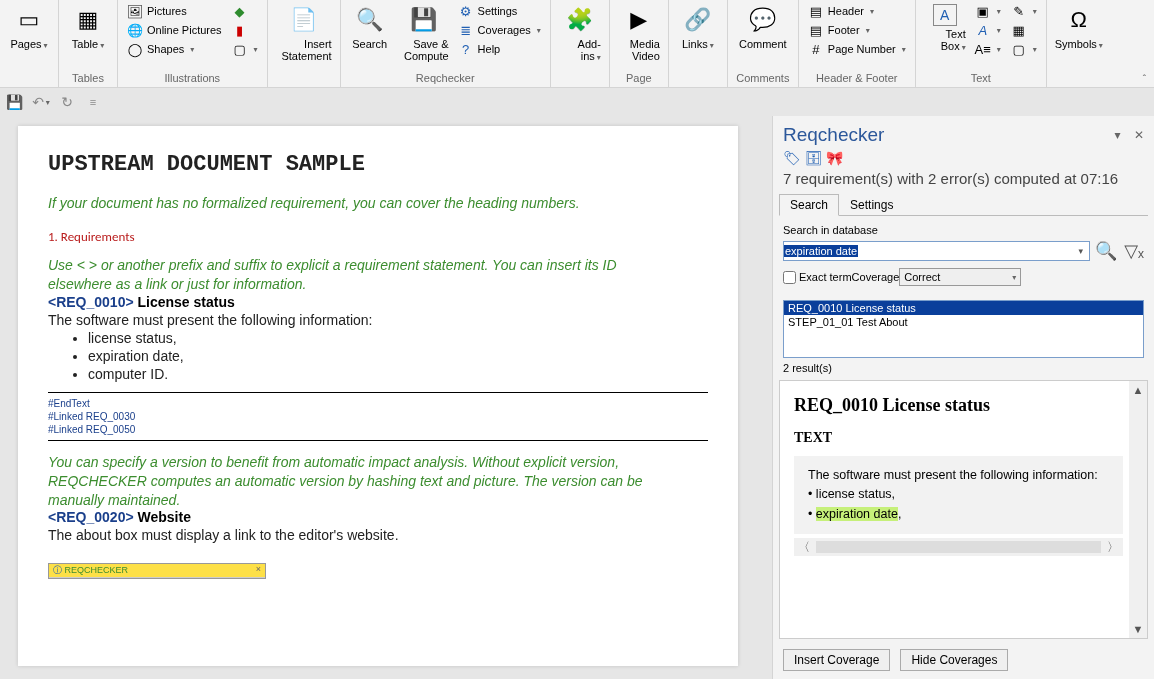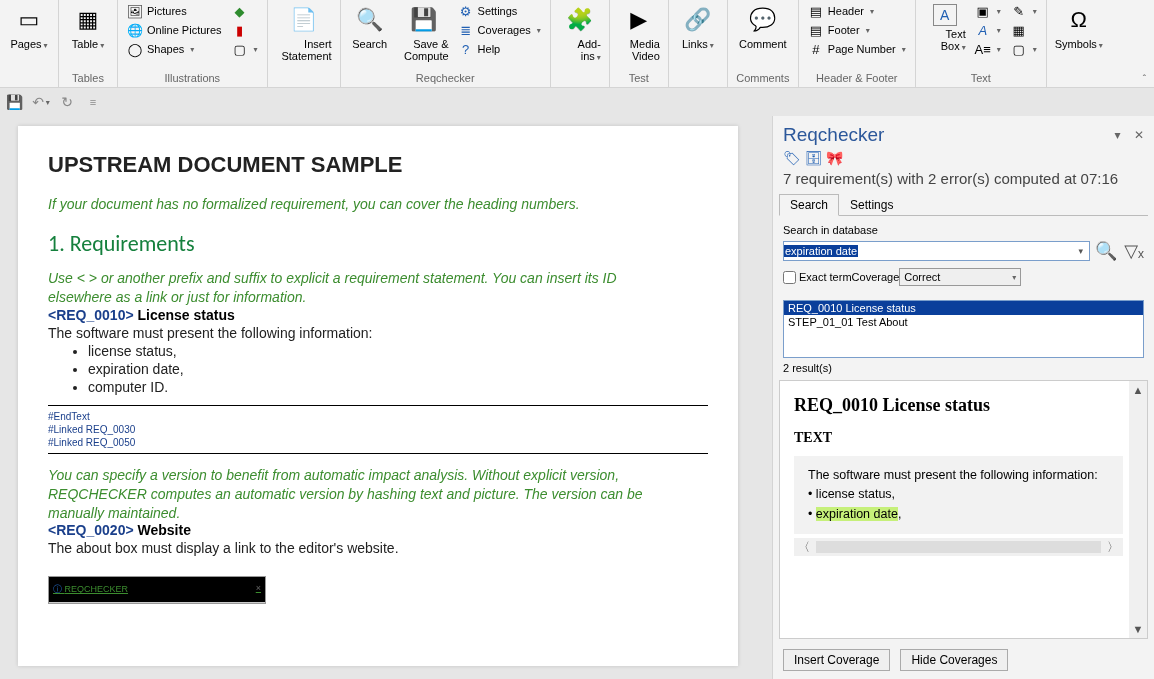--- a/index.html
+++ b/index.html
@@ -20,33 +20,33 @@
   .collapse-caret { position: absolute; right: 8px; bottom: 2px; font-size: 10px; color: #666; cursor: pointer; }
 
   
   .qat { background: #e6e6e6; height: 28px; display: flex; align-items: center; padding: 0 6px; gap: 8px; }
   .qat .qbtn { width: 18px; height: 18px; display: inline-flex; align-items: center; justify-content: center; color: #888; cursor: pointer; font-size: 14px; }
 
   
   .main { display: flex; height: calc(679px - 88px - 28px); }
   .doc-scroll { flex: 1; background: #e6e6e6; padding: 10px 18px; overflow: auto; }
   .page { background: #fff; width: 720px; min-height: 540px; padding: 22px 30px; box-shadow: 0 0 4px rgba(0,0,0,0.15); }
-  .page h1 { font-family: Liberation Sans, sans-serif; font-size: 22px; font-weight: bold; margin: 4px 0 18px; color: #222; }
+  .page h1 { font-family: Liberation Mono, monospace; font-size: 22px; font-weight: bold; margin: 4px 0 18px; color: #222; }
   .intro-i { font-style: italic; color: #3c8d2f; font-size: 14px; }
-  .page h2 { font-family: Calibri, Arial; font-size: 22px; font-weight: normal; color: #15803d; margin: 18px 0 12px; }
+  .page h2 { font-family: Calibri, Arial; font-size: 13px; font-weight: normal; color: #b91c1c; margin: 18px 0 12px; }
   .green-i { font-style: italic; color: #3c8d2f; font-size: 14px; text-align: justify; line-height: 1.35; }
   .req-tag { color: #1a3f8b; font-weight: bold; font-size: 14px; }
   .req-title { font-weight: bold; font-size: 14px; }
   .body-txt { font-size: 14px; color: #222; margin: 2px 0; }
   .page ul { margin: 2px 0 10px 40px; padding: 0; }
   .page li { font-size: 14px; color: #222; margin: 2px 0; }
   .hr-line { border-top: 1px solid #000; margin: 4px 0; }
   .meta { color: #1a3f8b; font-size: 10px; line-height: 1.3; }
   .dlg { border: 1px solid #999; width: 218px; margin-top: 20px; font-size: 9px; background: #fdfdfd; }
-  .dlg-title { background: #000000; padding: 6px 4px; display: flex; justify-content: space-between; border-bottom: 1px solid #ccc; color: #3c8d2f; text-decoration: underline; }
+  .dlg-title { background: #fde047; padding: 0 4px; display: flex; justify-content: space-between; border-bottom: 1px solid #ccc; color: #3c8d2f; }
   .dlg-body { padding: 3px 6px; }
 
   
   .panel { width: 382px; background: #f3f3f3; border-left: 1px solid #d4d4d4; display: flex; flex-direction: column; }
   .panel-head { display: flex; align-items: center; justify-content: space-between; padding: 8px 10px 4px; }
   .panel-title { font-size: 19px; color: #2b579a; }
   .panel-ctrl { color: #666; font-size: 12px; cursor: pointer; margin-left: 10px; }
   .panel-icons { padding: 0 10px 4px; font-size: 14px; }
   .panel-status { padding: 0 10px 6px; font-size: 15px; color: #444; }
   .tabs { display: flex; border-bottom: 1px solid #bbb; margin: 0 6px; }
@@ -186,21 +186,21 @@
     <div class="group-label">&nbsp;</div>
   </div>
 
   <div class="ribbon-group">
     <div class="group-content">
       <div class="big-btn">
         <span class="icon">▶</span>
         <span class="label">Media Video</span>
       </div>
     </div>
-    <div class="group-label">Test</div>
+    <div class="group-label">Page</div>
   </div>
 
   <div class="ribbon-group">
     <div class="group-content">
       <div class="big-btn">
         <span class="icon">🔗</span>
         <span class="label"><span>Links</span><span class="caret">▾</span></span>
       </div>
     </div>
     <div class="group-label">&nbsp;</div>

